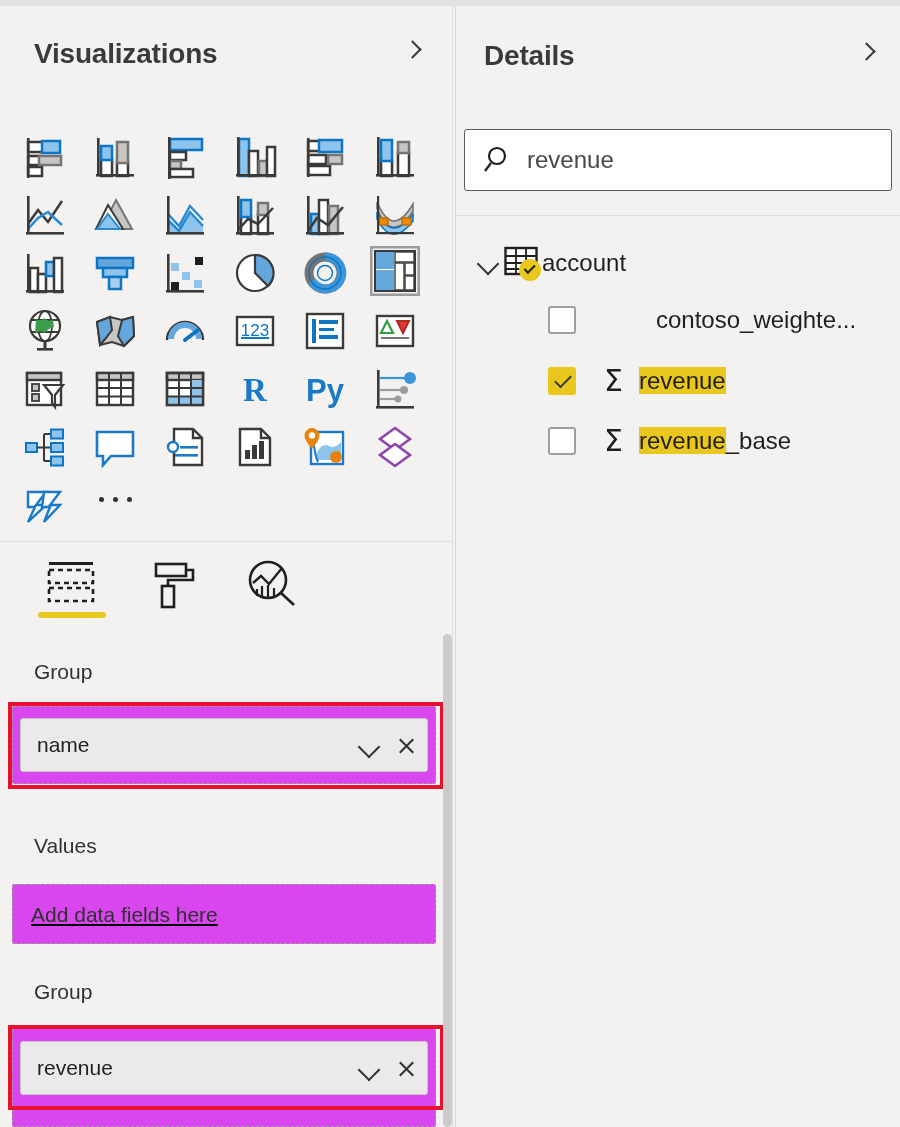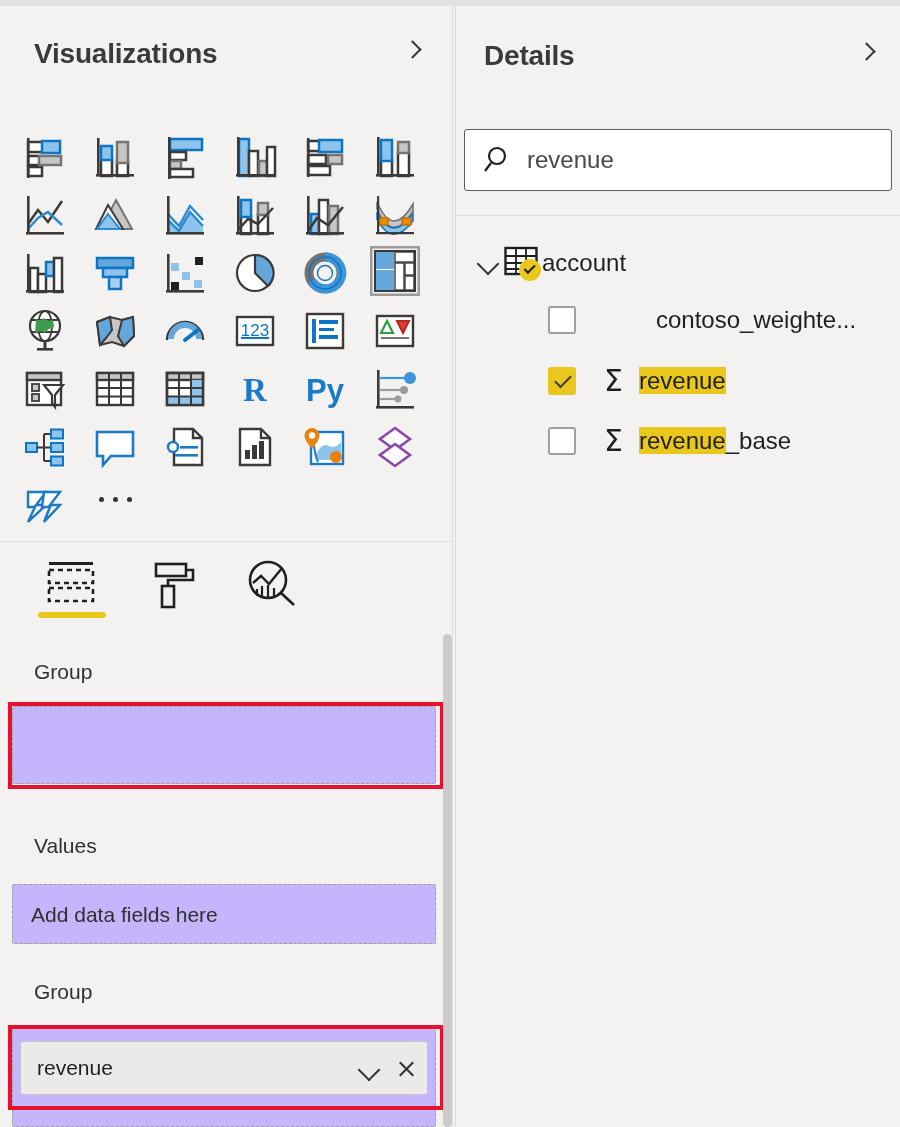--- a/index.html
+++ b/index.html
@@ -98,22 +98,23 @@
   }
   .ftab.active .underline { background: #e9c71c; }
 
   
   .well-label {
     position: absolute; font-size: 21px; color: #323130;
   }
   .drop-zone {
     position: absolute;
     border: 1px dashed #a19f9d;
-    background: #c4b5fd;
+    background: #d946ef;
     border-radius: 2px;
+    text-decoration: underline;
   }
   .placeholder-text {
     font-size: 21px; color: #323130; padding-left: 18px; line-height: 60px;
   }
   .field-pill {
     position: absolute;
     background: #eceae8;
     border: 1px solid #c8c6c4;
     border-radius: 3px;
     display: flex; align-items: center;
@@ -606,20 +607,25 @@
           <line x1="35" y1="35" x2="48" y2="47" stroke="#201f1e" stroke-width="2.6"></line>
         </svg>
       </div>
       <div class="underline"></div>
     </div>
   </div>
 
   <div class="well-label" style="left:34px; top:660px;">Group</div>
 
   <div class="drop-zone" style="left:12px; top:706px; width:424px; height:78px;"></div>
+  <div class="field-pill" style="left:20px; top:718px; width:408px; height:54px;">
+    <div class="pill-name">name</div>
+    <div class="pill-caret"></div>
+    <div class="pill-x"></div>
+  </div>
   <div class="red-highlight" style="left:8px; top:702px; width:436px; height:87px;"></div>
 
   <div class="well-label" style="left:34px; top:834px;">Values</div>
 
   <div class="drop-zone" style="left:12px; top:884px; width:424px; height:60px;">
     <div class="placeholder-text">Add data fields here</div>
   </div>
 
   <div class="well-label" style="left:34px; top:980px;">Group</div>
 

